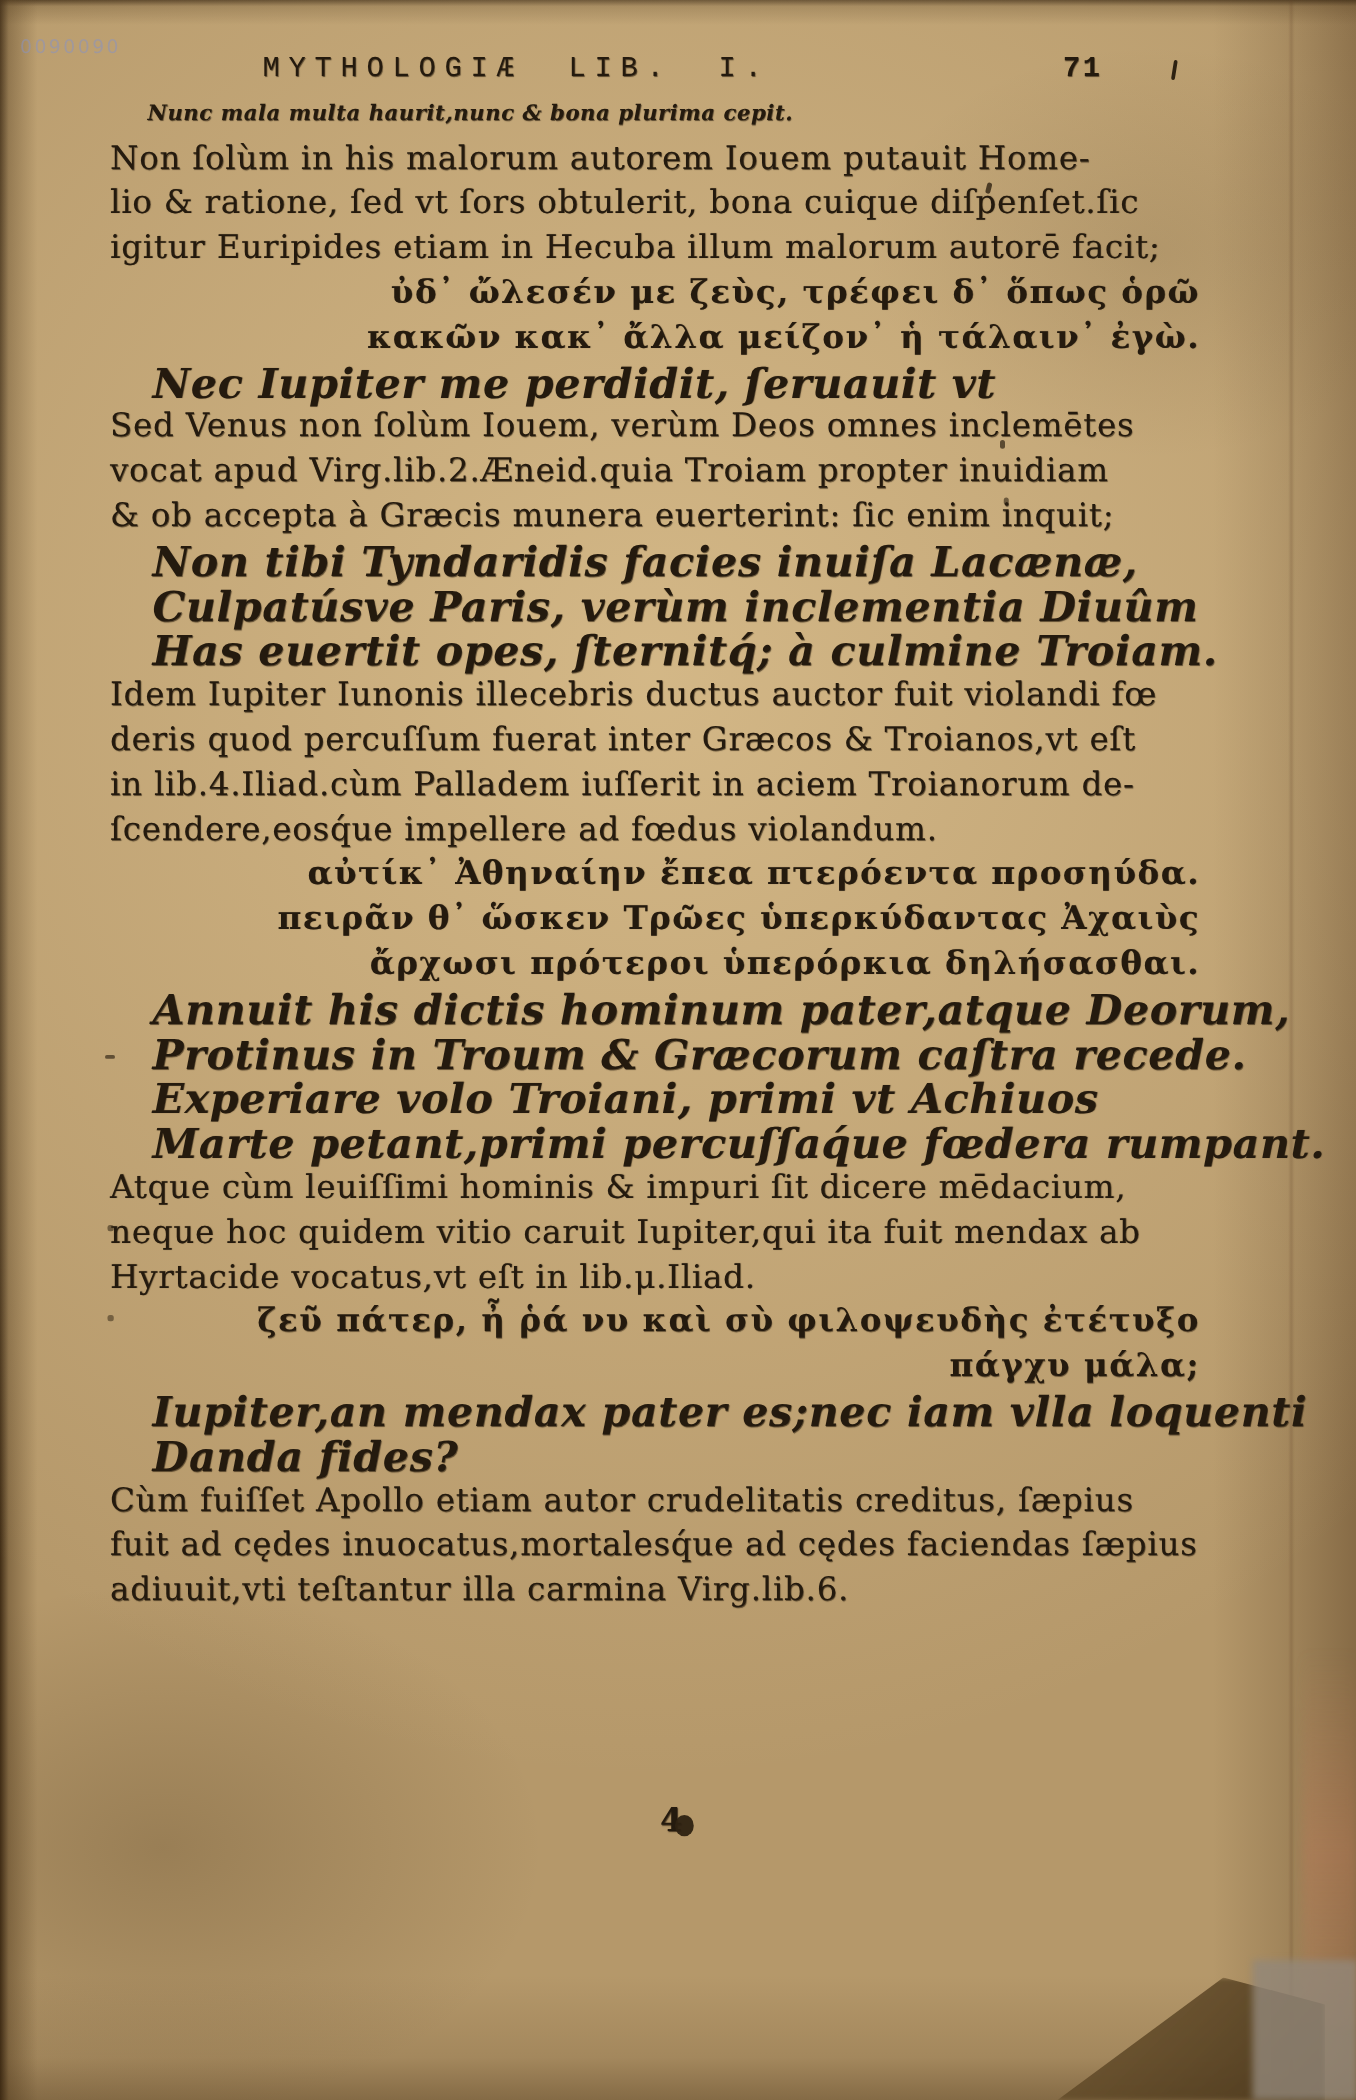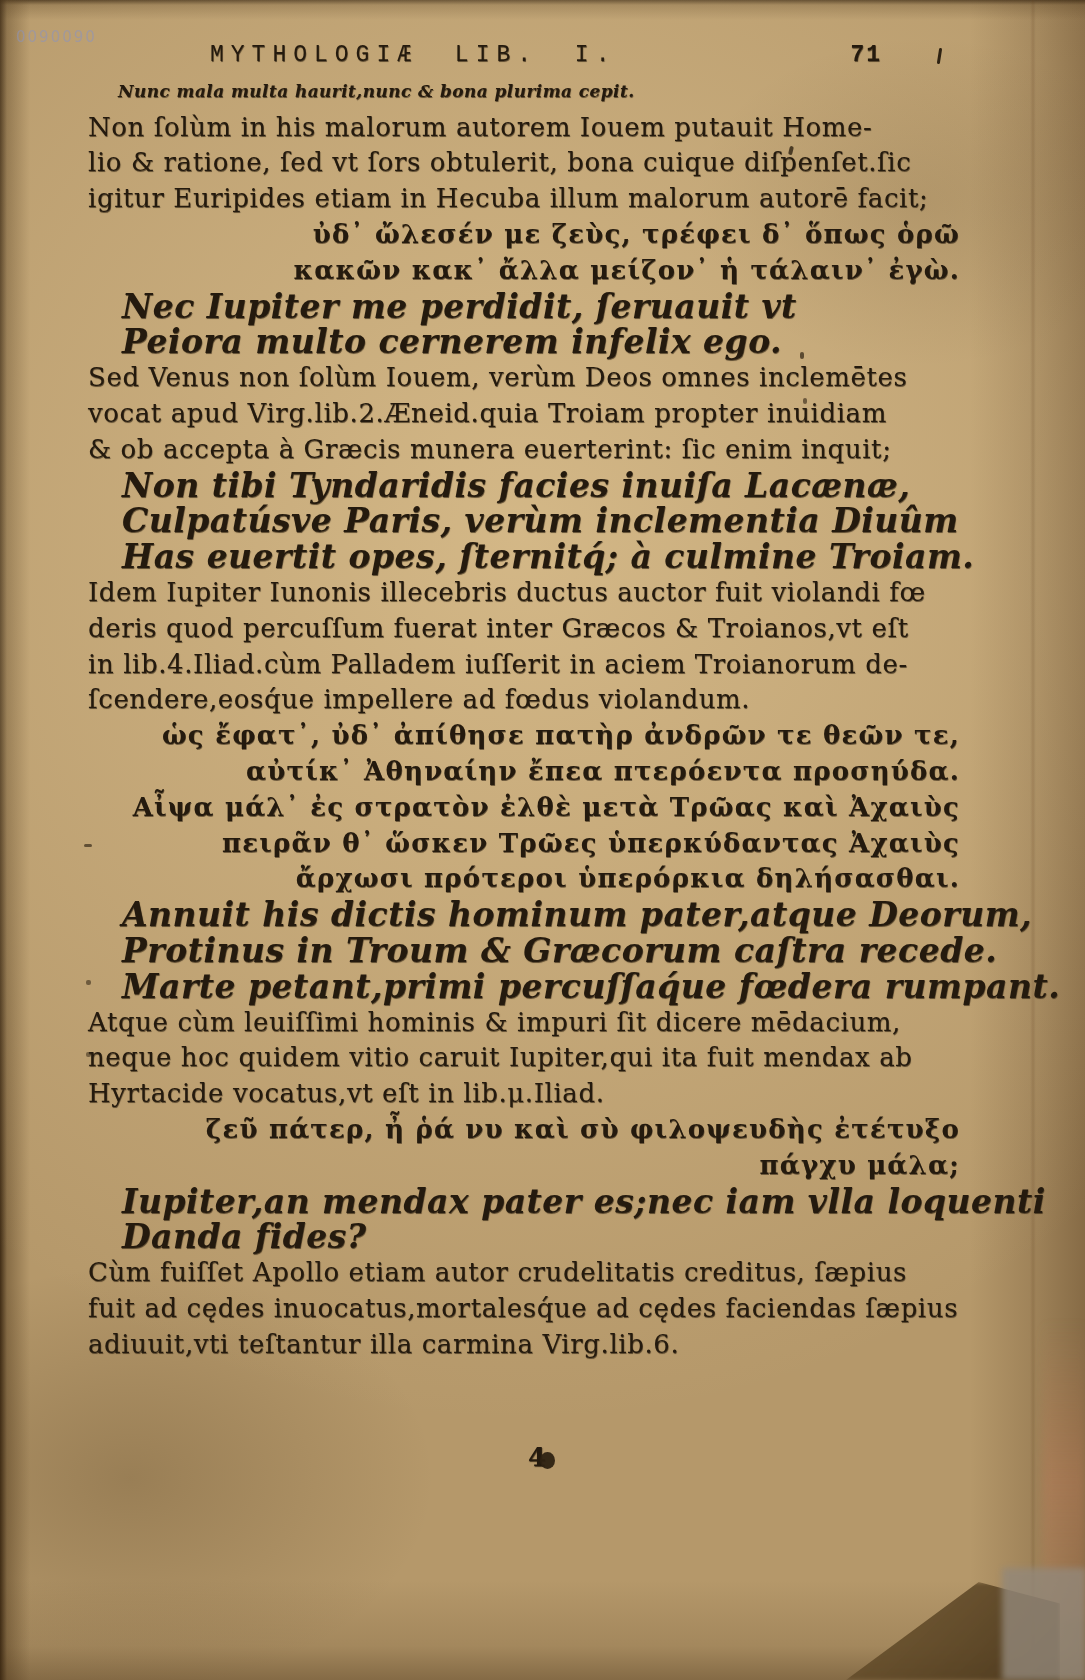--- a/index.html
+++ b/index.html
@@ -93,38 +93,36 @@
       <span>MYTHOLOGIÆ LIB. I.</span>
       <span class="pnum">71</span>
     </div>
     <div class="ln ic">Nunc mala multa haurit,nunc &amp; bona plurima cepit.</div>
     <div class="ln r">Non ſolùm in his malorum autorem Iouem putauit Home-</div>
     <div class="ln r">lio &amp; ratione, ſed vt ſors obtulerit, bona cuique diſpenſet.ſic</div>
     <div class="ln r">igitur Euripides etiam in Hecuba illum malorum autorē facit;</div>
     <div class="ln g">ὐδ᾽ ὤλεσέν με ζεὺς, τρέφει δ᾽ ὅπως ὁρῶ</div>
     <div class="ln g">κακῶν κακ᾽ ἄλλα μείζον᾽ ἡ τάλαιν᾽ ἐγὼ.</div>
     <div class="ln iv">Nec Iupiter me perdidit, ſeruauit vt</div>
-    <div class="ln iv">Peiora multo cernerem infelix ego.</div>
     <div class="ln r">Sed Venus non ſolùm Iouem, verùm Deos omnes inclemētes</div>
     <div class="ln r">vocat apud Virg.lib.2.Æneid.quia Troiam propter inuidiam</div>
     <div class="ln r">&amp; ob accepta à Græcis munera euerterint: ſic enim inquit;</div>
     <div class="ln iv">Non tibi Tyndaridis facies inuiſa Lacænæ,</div>
     <div class="ln iv">Culpatúsve Paris, verùm inclementia Diuûm</div>
     <div class="ln iv">Has euertit opes, ſternitq́; à culmine Troiam.</div>
     <div class="ln r">Idem Iupiter Iunonis illecebris ductus auctor fuit violandi fœ</div>
     <div class="ln r">deris quod percuſſum fuerat inter Græcos &amp; Troianos,vt eſt</div>
     <div class="ln r">in lib.4.Iliad.cùm Palladem iuſſerit in aciem Troianorum de-</div>
     <div class="ln r">ſcendere,eosq́ue impellere ad fœdus violandum.</div>
-    <div class="ln g">ὡς ἔφατ᾽, ὐδ᾽ ἀπίθησε πατὴρ ἀνδρῶν τε θεῶν τε,</div>
     <div class="ln g">αὐτίκ᾽ Ἀθηναίην ἔπεα πτερόεντα προσηύδα.</div>
-    <div class="ln g">Αἶψα μάλ᾽ ἐς στρατὸν ἐλθὲ μετὰ Τρῶας καὶ Ἀχαιὺς</div>
     <div class="ln g">πειρᾶν θ᾽ ὥσκεν Τρῶες ὑπερκύδαντας Ἀχαιὺς</div>
     <div class="ln g">ἄρχωσι πρότεροι ὑπερόρκια δηλήσασθαι.</div>
     <div class="ln iv">Annuit his dictis hominum pater,atque Deorum,</div>
     <div class="ln iv">Protinus in Troum &amp; Græcorum caſtra recede.</div>
+    <div class="ln iv">Experiare volo Troiani, primi vt Achiuos</div>
     <div class="ln iv">Marte petant,primi percuſſaq́ue fœdera rumpant.</div>
     <div class="ln r">Atque cùm leuiſſimi hominis &amp; impuri ſit dicere mēdacium,</div>
     <div class="ln r">neque hoc quidem vitio caruit Iupiter,qui ita fuit mendax ab</div>
     <div class="ln r">Hyrtacide vocatus,vt eſt in lib.μ.Iliad.</div>
     <div class="ln g">ζεῦ πάτερ, ἦ ῥά νυ καὶ σὺ φιλοψευδὴς ἐτέτυξο</div>
     <div class="ln g">πάγχυ μάλα;</div>
     <div class="ln iv">Iupiter,an mendax pater es;nec iam vlla loquenti</div>
     <div class="ln iv">Danda fides?</div>
     <div class="ln r">Cùm fuiſſet Apollo etiam autor crudelitatis creditus, ſæpius</div>
     <div class="ln r">fuit ad cędes inuocatus,mortalesq́ue ad cędes faciendas ſæpius</div>

